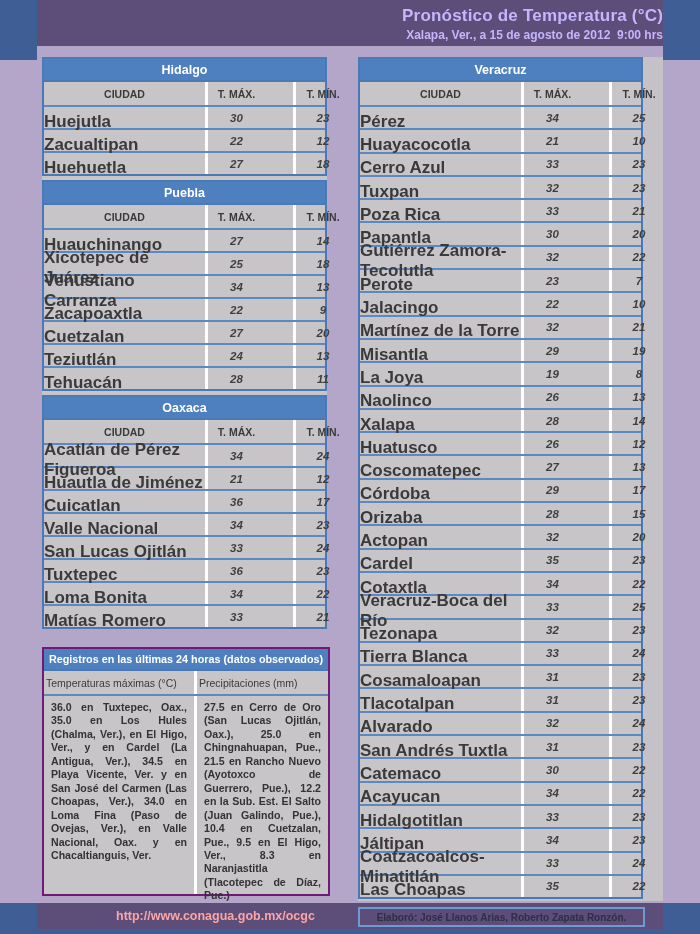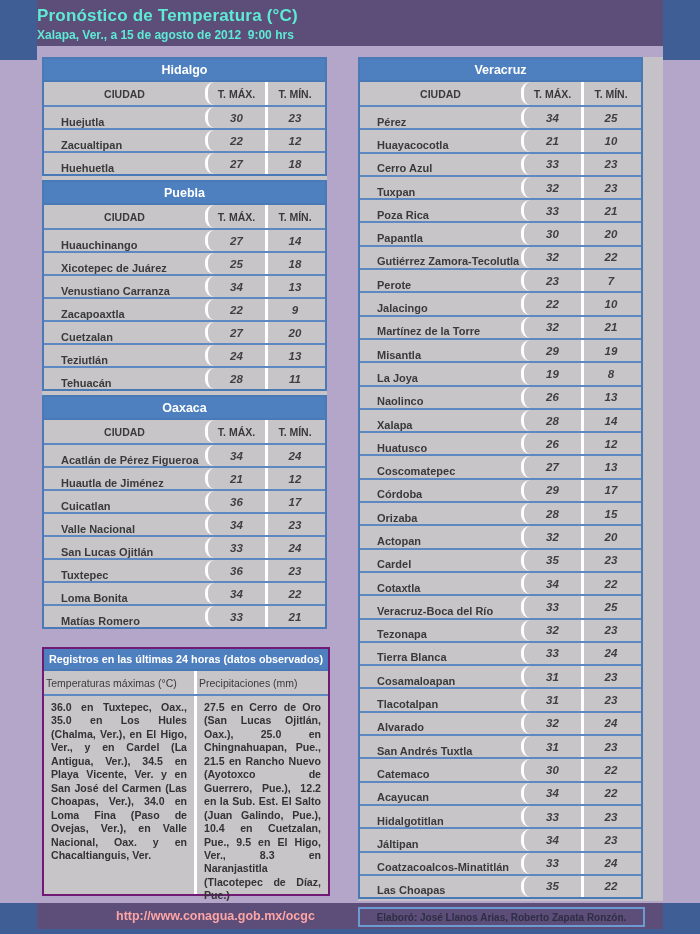--- a/index.html
+++ b/index.html
@@ -12,42 +12,42 @@
     color:#3c3c3c;
   }
   .corner { position:absolute; width:37px; background:#3e5e95; z-index:3; }
   .corner.tl { left:0; top:0; height:60px; }
   .corner.tr { right:0; top:0; height:60px; }
   .corner.bl { left:0; top:903px; height:31px; }
   .corner.br { right:0; top:903px; height:31px; }
 
   .banner {
     position:absolute; left:37px; top:0; width:626px; height:46px;
-    background:#5c4d79; text-align:left; color:#5eead4; z-index:2;
+    background:#5c4d79; text-align:right; color:#c4b5fd; z-index:2;
   }
   .banner .title { font-size:17px; font-weight:bold; padding-top:6px; letter-spacing:.2px; }
   .banner .subtitle { font-size:12px; font-weight:bold; white-space:pre; margin-top:2px; }
 
   
   .left-block { position:absolute; left:42px; top:57px; width:285px; background:#c7c5c8; }
   .gap { height:4px; background:#c7c5c8; }
   .ttable { border:2px solid #4a7ab5; background:#c7c5c8; }
   .ttitle {
     height:23px; line-height:22px; background:#4e7fbf; color:#fff;
     font-weight:bold; font-size:12.5px; text-align:center;
     border-bottom:2px solid #4a7ab5;
   }
   .thead { display:flex; height:23px; font-size:10.5px; font-weight:600; color:#3a3a3a; }
   .thead > div { display:flex; align-items:center; justify-content:center; }
   .cell-c { flex:0 0 161px; }
-  .cell-m { flex:0 0 60px; border-left:3px solid #ffffff;border-radius:9px; }
-  .cell-n { flex:0 0 57px; border-left:3px solid #ffffff; }
+  .cell-m { flex:0 0 60px; border-left:3px solid #ffffff; }
+  .cell-n { flex:0 0 57px; border-left:3px solid #ffffff;margin-left:28px; }
   .trow { display:flex; height:23px; border-top:2px solid #5e88c1; }
   .trow > div { display:flex; align-items:center; }
-  .trow .cell-c { padding-left:17px; font-size:11px; font-weight:bold; color:#3a3a3a;margin-top:8px; }
+  .trow .cell-c { padding-left:0; font-size:17px; font-weight:bold; color:#3a3a3a;margin-top:8px; }
   .trow .cell-m, .trow .cell-n {
     justify-content:center; font-size:11.5px; font-weight:bold; font-style:italic; color:#3f3f3f;
   }
   .vz-panel { position:absolute; left:358px; top:57px; width:305px; background:#c5c2c7; padding-bottom:2px; }
   .vz-panel .ttable { width:285px; }
   .vz-panel .trow { height:23.3px; }
 
   
   .registros { position:absolute; left:42px; top:647px; width:288px; border:2px solid #701a75; background:#c7c5c8; }
   .registros .rtitle {

